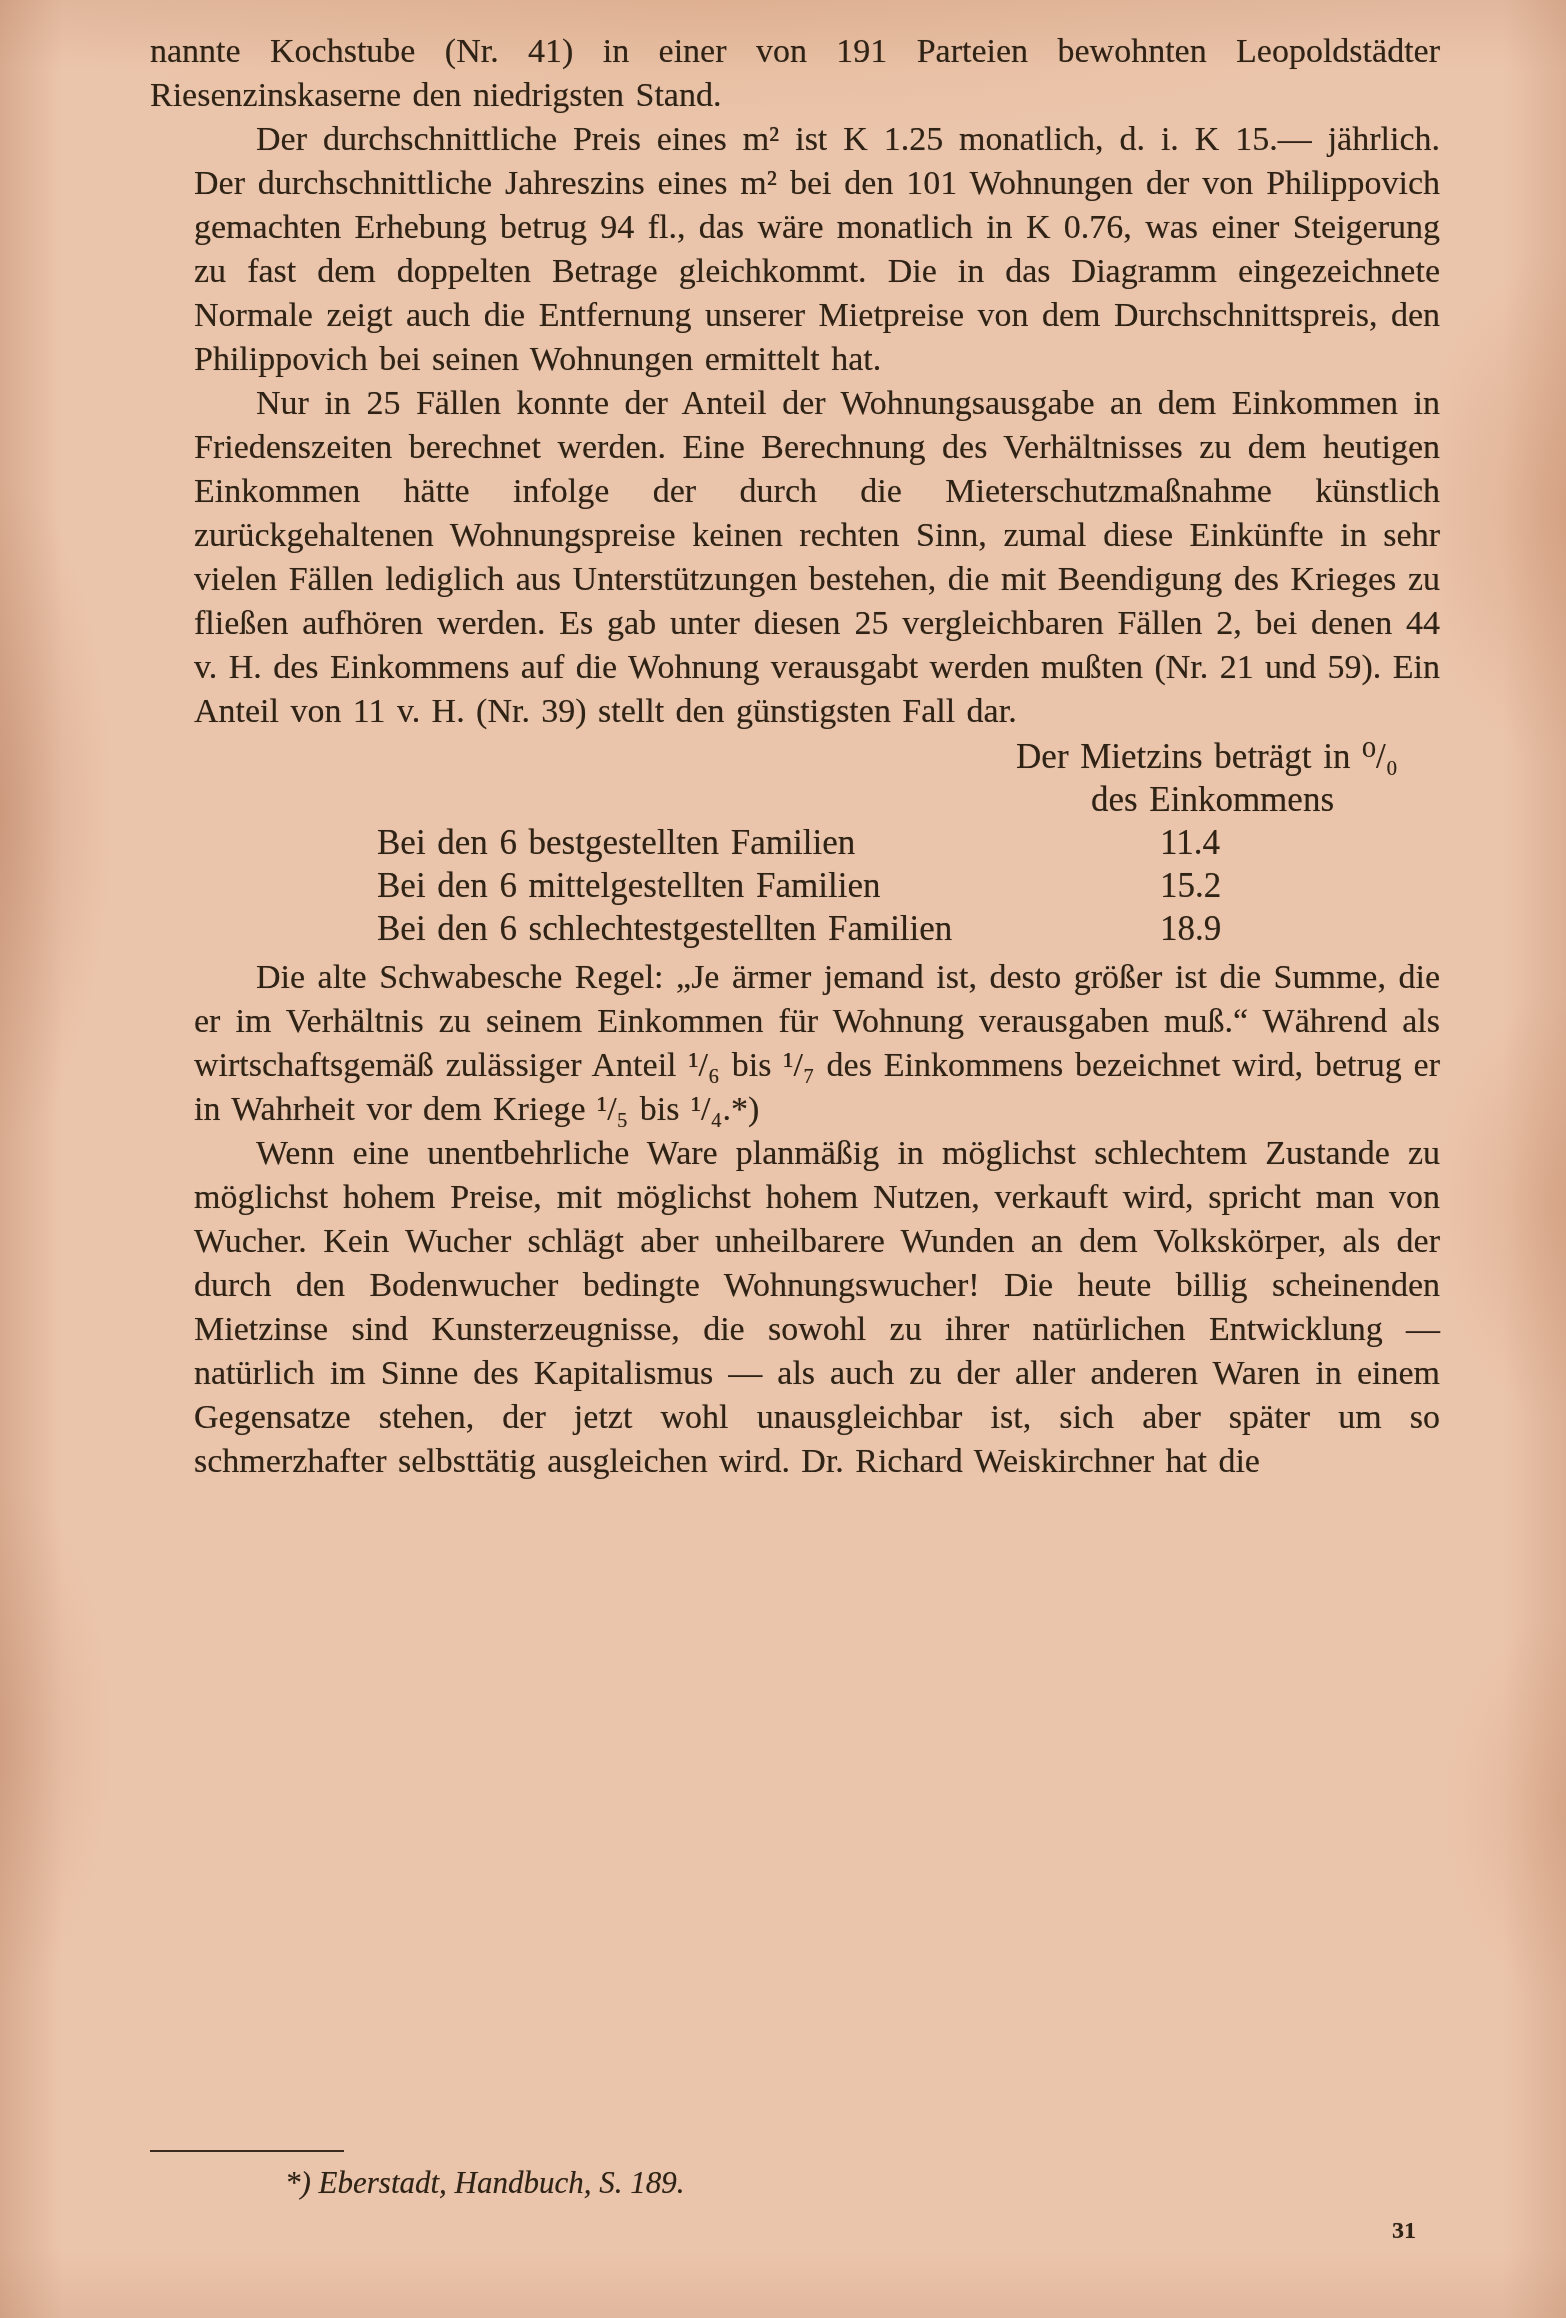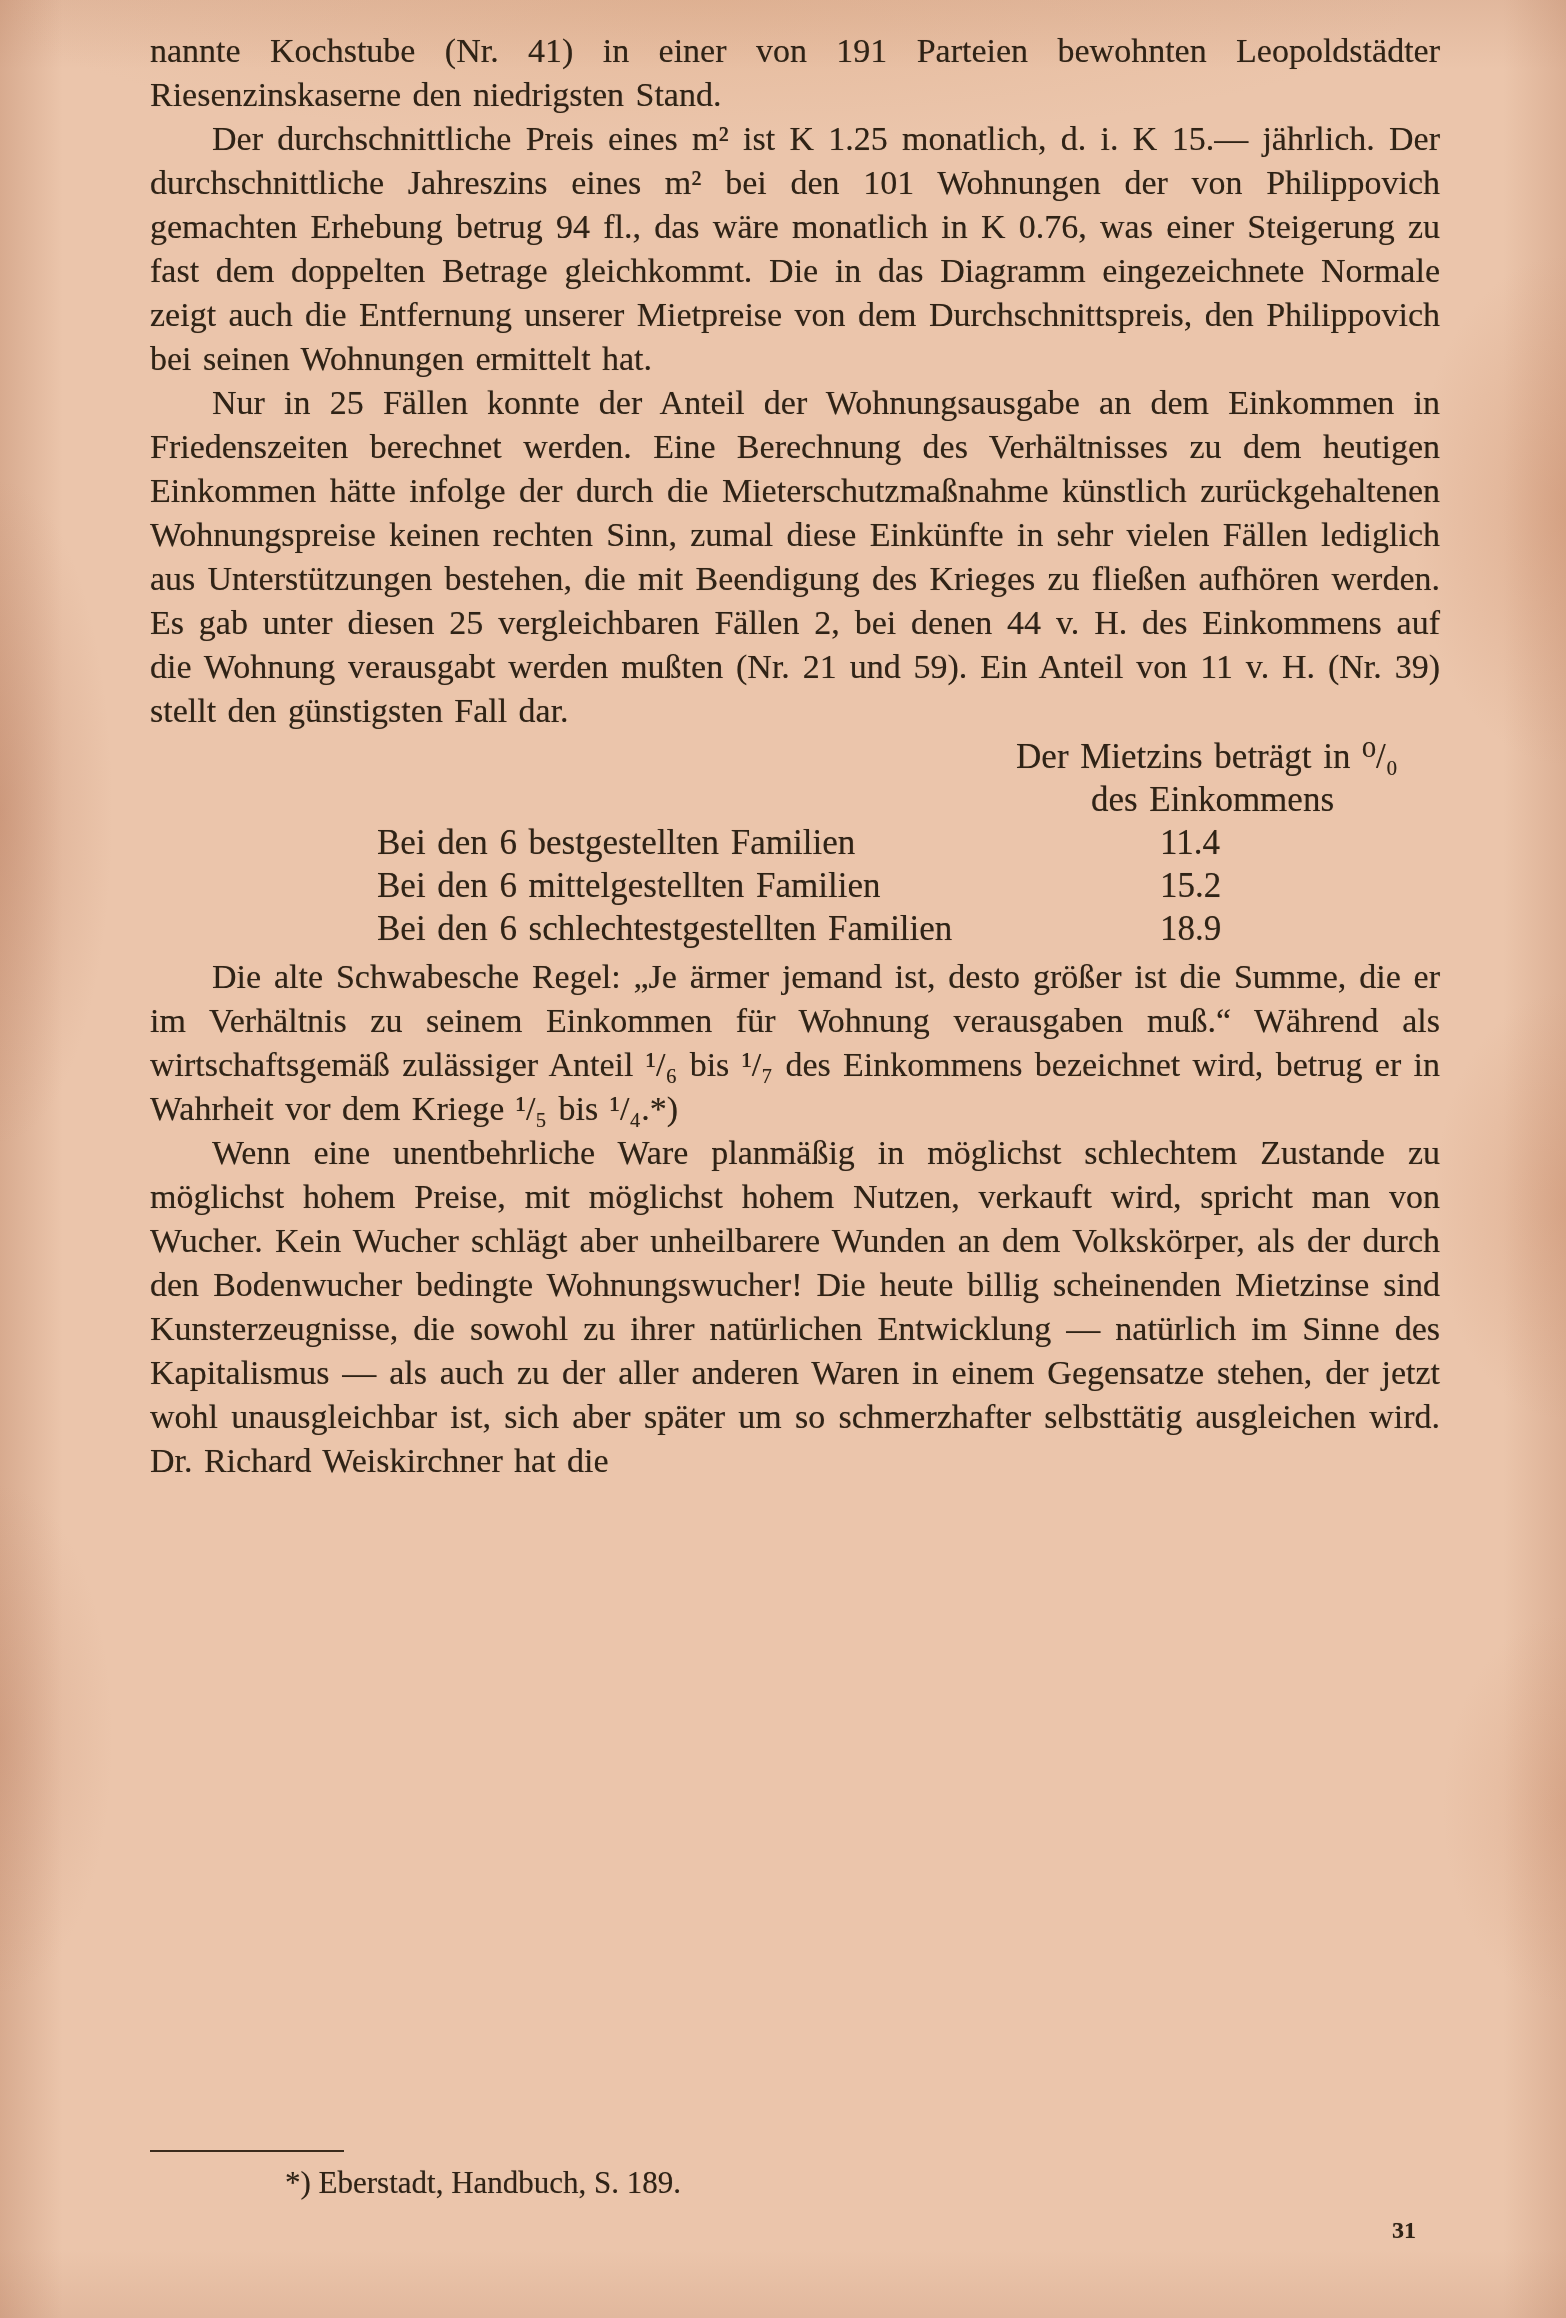--- a/index.html
+++ b/index.html
@@ -26,21 +26,21 @@
     left: 150px;
     top: 29px;
     width: 1290px;
     font-size: 34px;
     line-height: 44px;
     text-align: justify;
     word-spacing: 2.9px;
     text-shadow: 0 0 0.7px rgba(47,35,22,0.45);
   }
   .para { margin: 0; }
-  .para.indent { text-indent: 62px; }
+  .para.indent { text-indent: 62px; margin-left: 44px; }
   .mini-table {
     font-weight: normal;
     font-size: 35px;
     line-height: 43px;
     margin: 1.5px 0 5.9px 0;
     text-align: left;
   }
   .tbl-header { text-align: right; }
   .tbl-header.line1 { padding-right: 42px; }
   .tbl-header.line2 { padding-right: 106px; }
@@ -53,21 +53,21 @@
     width: 1290px;
     font-size: 31px;
     line-height: 42px;
     text-shadow: 0 0 0.7px rgba(47,35,22,0.45);
   }
   .footnote-rule {
     width: 194px;
     border-top: 2.9px solid #3a2b1c;
     margin-bottom: 10.2px;
   }
-  .footnote { padding-left: 135px; }
+  .footnote { padding-left: 135px; font-style: italic; }
   .page-number {
     position: absolute;
     right: 150px;
     bottom: 75px;
     font-size: 24px;
     font-weight: bold;
     text-shadow: 0 0 0.7px rgba(47,35,22,0.5);
   }
 </style>
 </head>

